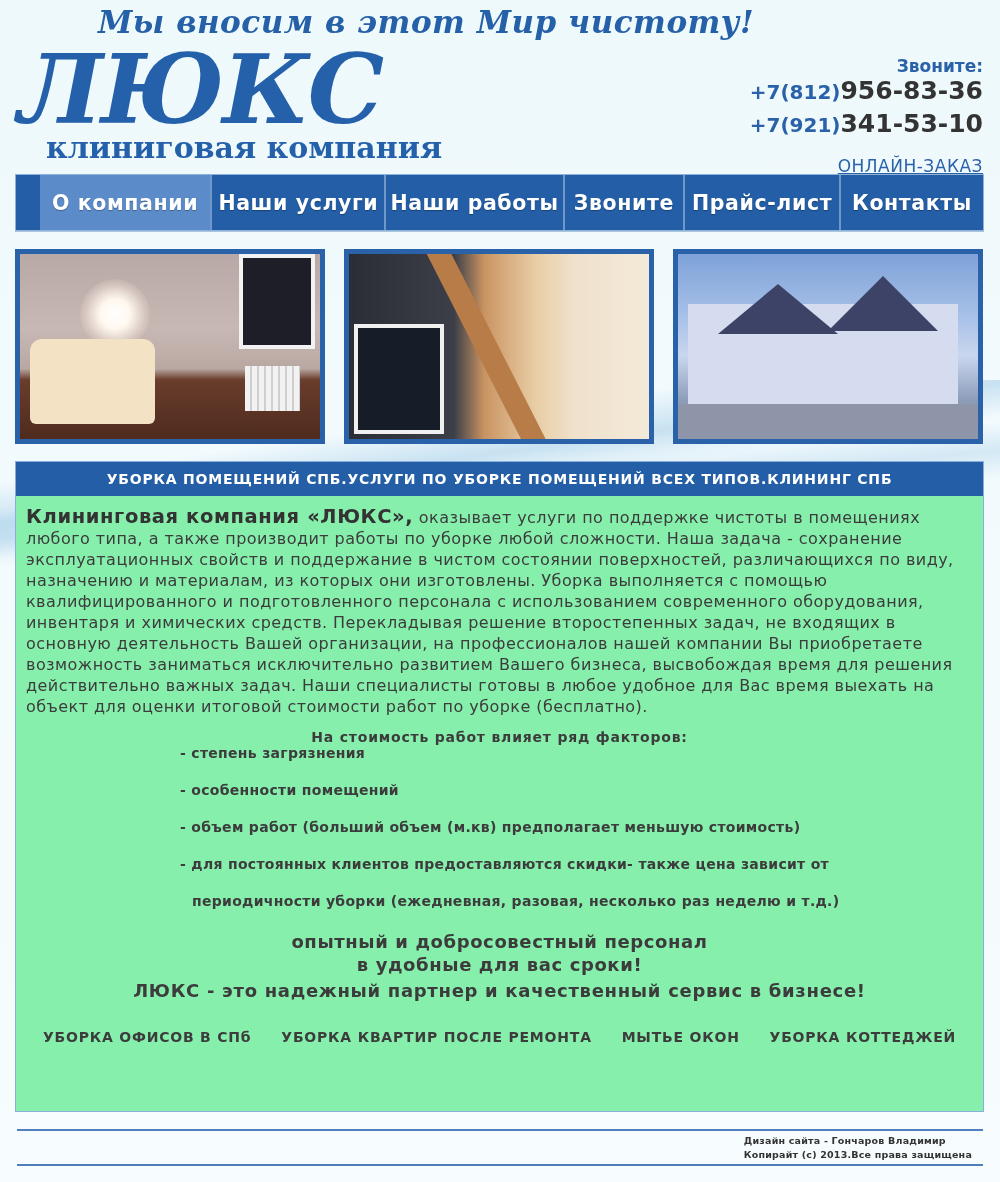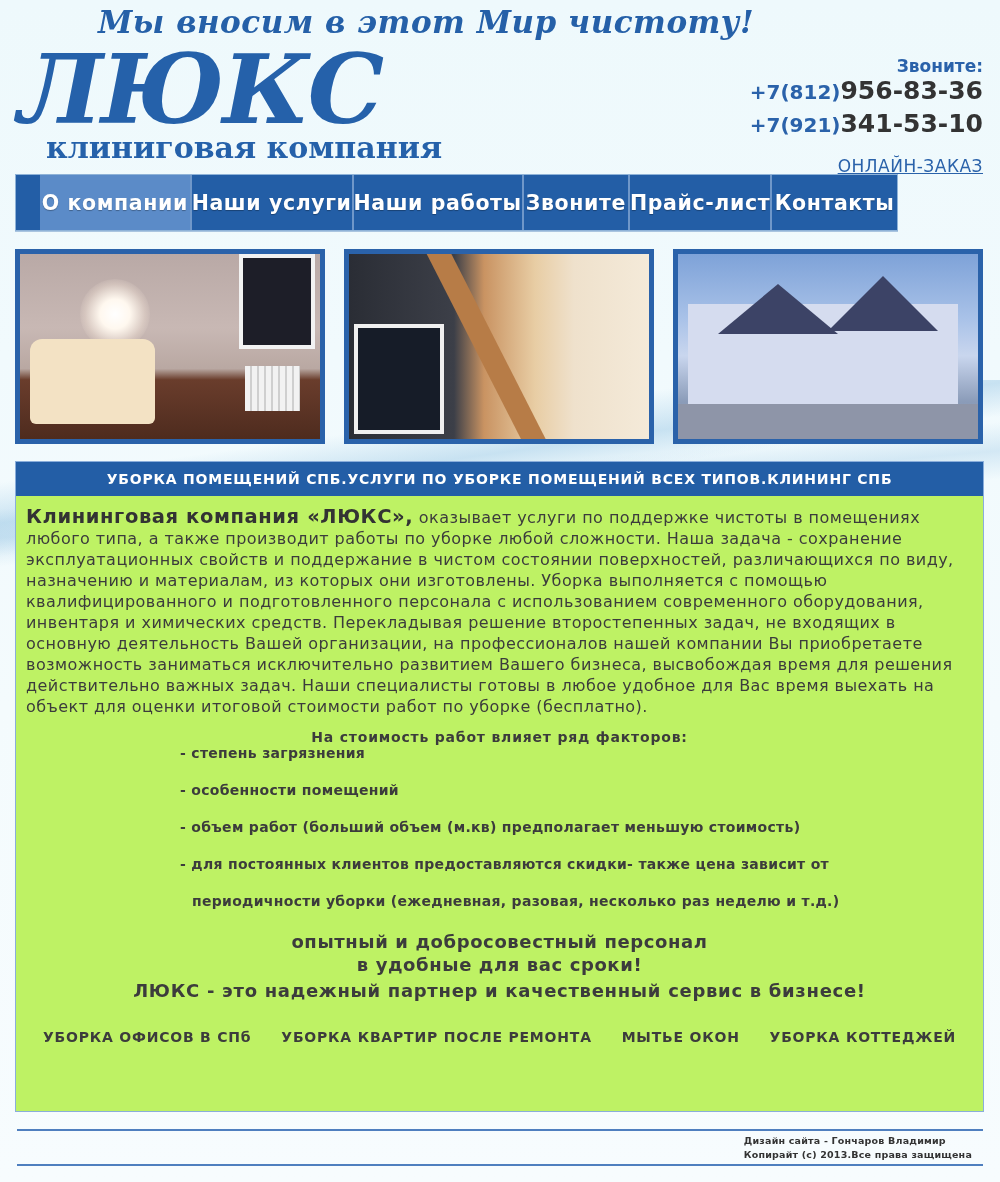--- a/index.html
+++ b/index.html
@@ -36,21 +36,21 @@
   .contacts { position: absolute; right: 17px; top: 56px; text-align: right; }
   .call-label { font-weight: bold; font-size: 17px; color: #2a62aa; line-height: 20px; }
   .phone { font-weight: bold; line-height: 30px; white-space: nowrap; }
   .phone .code { font-size: 20px; color: #2a62aa; }
   .phone .num { font-size: 25px; color: #333333; }
   .order-link {
     display: inline-block; margin-top: 14px;
     font-size: 17px; color: #2a62aa; text-decoration: underline; letter-spacing: 0.5px;
   }
   .nav {
-    position: absolute; left: 15px; top: 174px; width: 883px; height: 57px;
+    position: absolute; left: 15px; top: 174px; width: 969px; height: 57px;
     background: #235ea6; border: 1px solid #8fb3d8;
     display: flex; box-shadow: 0 1px 0 #aac5e0; padding-left: 24px;
   }
   .nav-item {
     height: 100%; display: flex; align-items: center; justify-content: center;
     color: #ffffff; font-weight: bold; font-size: 20.5px; letter-spacing: 0.6px;
     border-right: 2px solid #6f97c9; text-shadow: 0 1px 1px rgba(0,0,0,0.3);
     white-space: nowrap; cursor: pointer;
   }
   .nav-item:last-child { border-right: none; }
@@ -79,21 +79,21 @@
     background: linear-gradient(180deg, #7ea2d8 0%, #a9c2e8 35%, #c9d6ee 55%, #8a9bb8 80%, #9aa8c2 100%);
   }
   .house .body { position: absolute; left: 10px; top: 50px; width: 270px; height: 100px; background: #d5dcef; }
   .house .roof { position: absolute; left: 40px; top: 30px; width: 0; height: 0;
     border-left: 60px solid transparent; border-right: 60px solid transparent; border-bottom: 50px solid #3c4366; }
   .house .roof2 { position: absolute; left: 150px; top: 22px; width: 0; height: 0;
     border-left: 55px solid transparent; border-right: 55px solid transparent; border-bottom: 55px solid #3c4366; }
   .house .ground { position: absolute; left: 0; bottom: 0; width: 100%; height: 35px; background: #8e95a8; }
   .main {
     position: absolute; left: 15px; top: 461px; width: 969px; height: 651px;
-    background: #bef264; border: 1px solid #8aaedb;
+    background: #86efac; border: 1px solid #8aaedb;
   }
   .main-head {
     height: 34px; background: #235ea6; color: #ffffff;
     display: flex; align-items: center; justify-content: center;
     font-weight: bold; font-size: 14px; letter-spacing: 0.8px;
   }
   .intro {
     padding: 10px 10px 0 10px; font-size: 16px; line-height: 21px; color: #3c3c3c;
     letter-spacing: 0.45px;
   }

